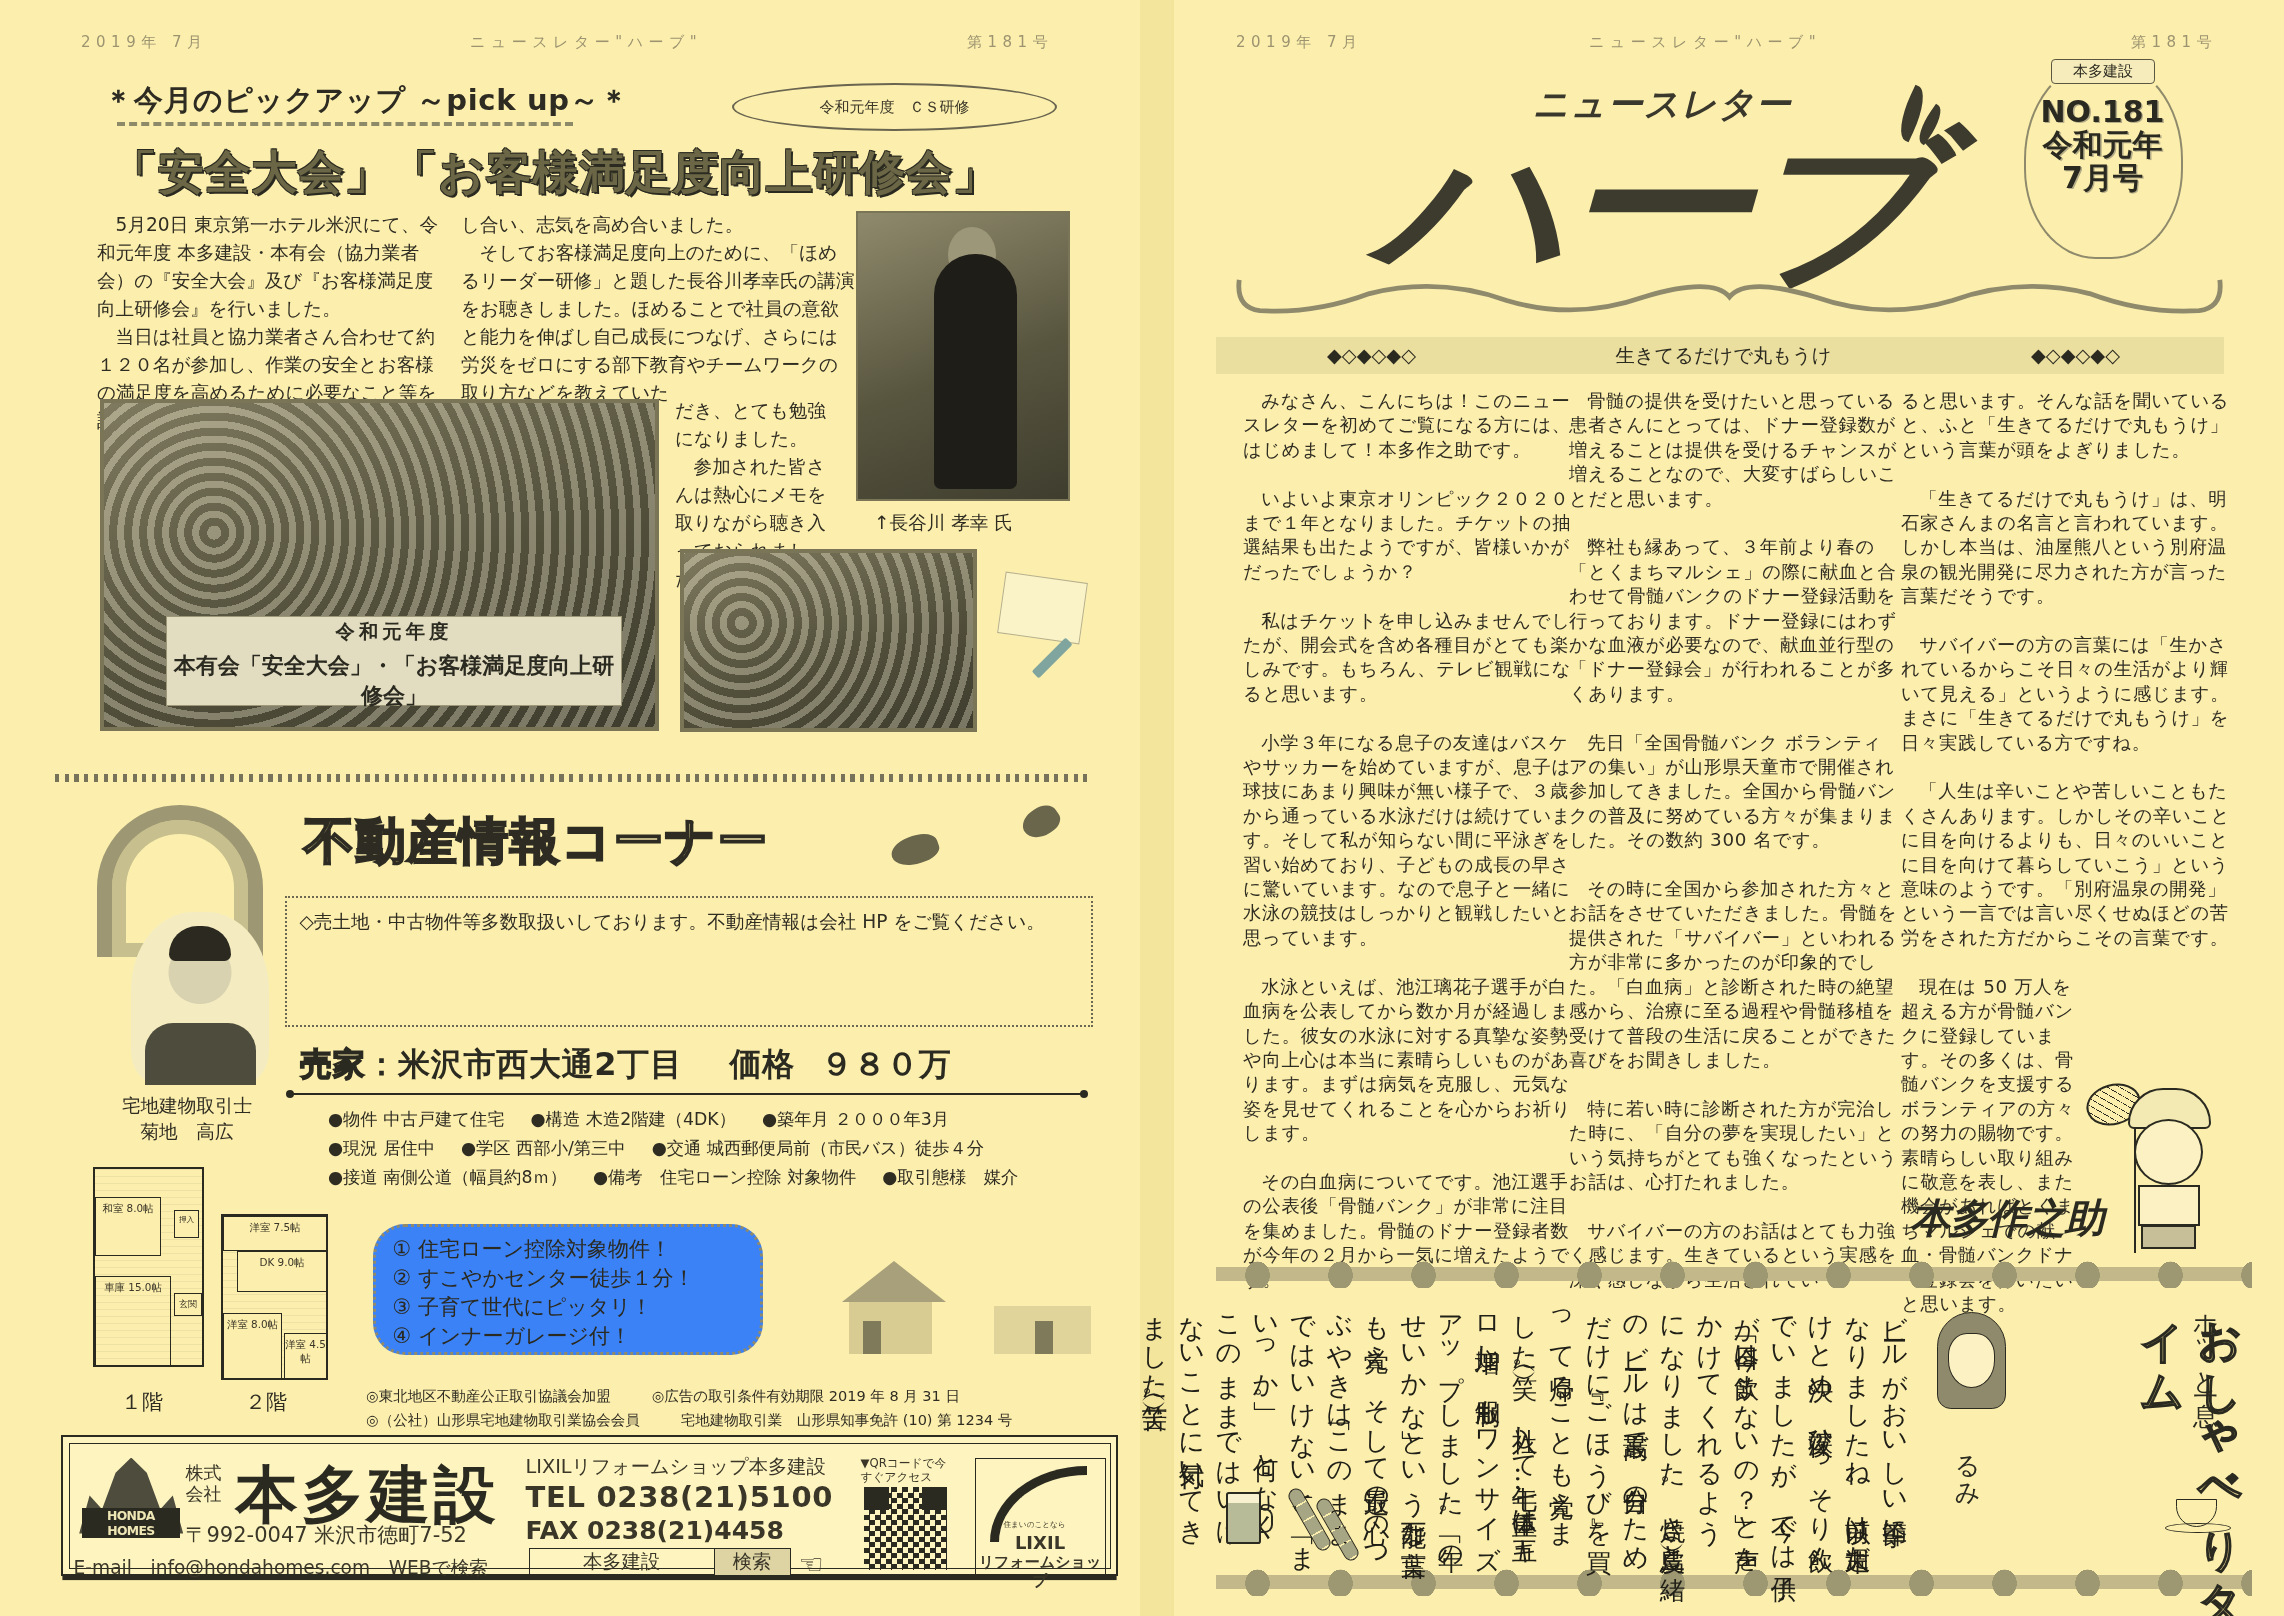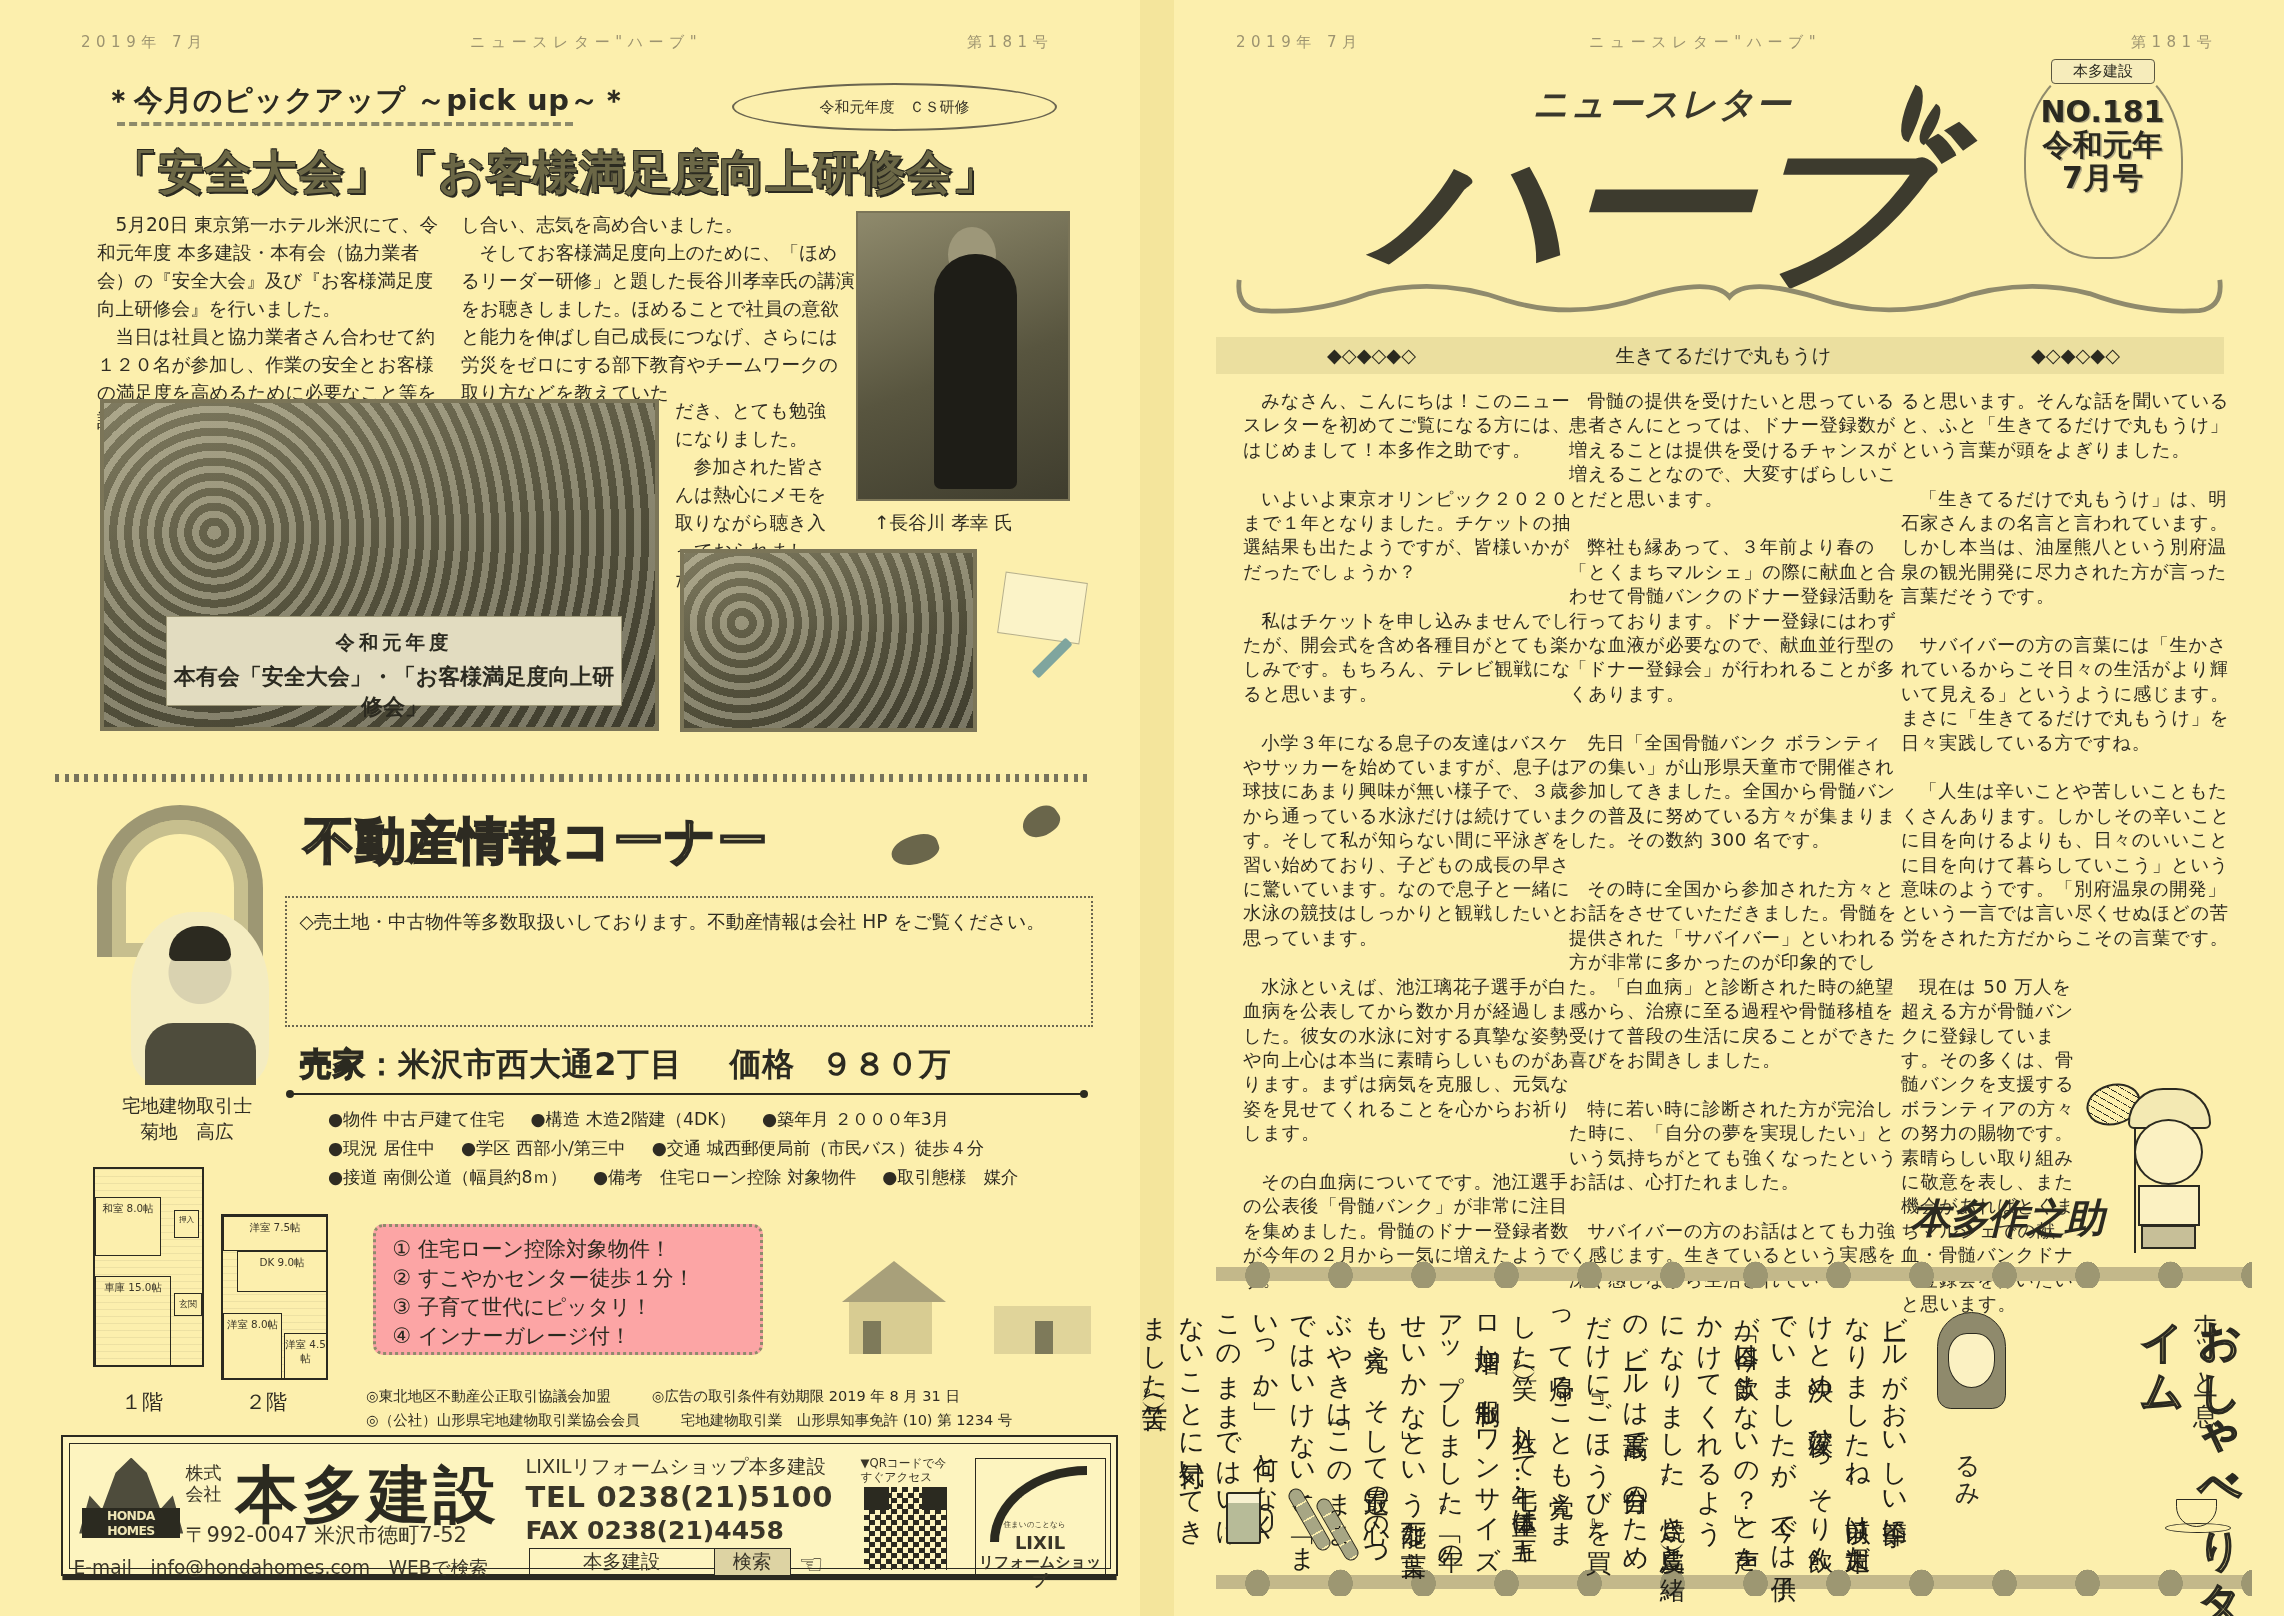--- a/index.html
+++ b/index.html
@@ -17,21 +17,21 @@
   .pickup-dash { position: absolute; left: 117px; top: 122px; width: 456px; border-top: 4.1px dashed #8d8a6a; }
   .cs-oval { position: absolute; left: 732px; top: 83px; width: 325px; height: 48px; border: 2.1px double #6a6550; border-radius: 50%; display: flex; align-items: center; justify-content: center; font-size: 15px; color: #3a3628; }
   .headline { position: absolute; left: 111px; top: 142px; font-size: 46px; font-weight: bold; color: #6b6746; text-shadow: 2.1px 2.1px 0 #2b2a20, -0.7px -0.7px 0 #2b2a20, 0.7px -0.7px 0 #2b2a20, -0.7px 0.7px 0 #2b2a20; letter-spacing: 0.7px; }
 
   .col-text { position: absolute; font-size: 18.6px; line-height: 28px; color: #2f2c22; }
   .col-text p { text-indent: 1em; }
 
   .photo { position: absolute; border: 4.1px solid #7b7558; background: linear-gradient(160deg, #8f8a6c 0%, #58553f 55%, #3f3d2e 100%); overflow: hidden; }
   .photo .crowd { position: absolute; inset: 0; background: repeating-radial-gradient(circle at 20% 40%, rgba(230,225,200,0.35) 0 7px, rgba(60,58,44,0.2) 7px 15px); }
   .banner { position: absolute; left: 62px; bottom: 21px; width: 456px; height: 90px; background: #e2dcc0; border: 1.4px solid #9e9878; text-align: center; font-family: "DejaVu Serif", serif; color: #2b2a20; }
-  .banner .b1 { font-size: 19.3px; font-weight: bold; margin-top: 12px; letter-spacing: 4.1px; }
+  .banner .b1 { font-size: 19.3px; font-weight: bold; margin-top: 1px; letter-spacing: 4.1px; }
   .banner .b2 { font-size: 22px; font-weight: bold; margin-top: 5.5px; }
   .caption { position: absolute; left: 874px; top: 510px; font-size: 18.6px; color: #2f2c22; }
   .speaker { position: absolute; left: 856px; top: 211px; width: 214px; height: 290px; }
   .speaker .figure { position: absolute; left: 76px; top: 41px; width: 83px; height: 235px; background: #1e1d17; border-radius: 41px 41px 7px 7px; }
   .speaker .head { position: absolute; left: 90px; top: 14px; width: 48px; height: 55px; background: #9d9779; border-radius: 50%; }
   .seminar { position: absolute; left: 680px; top: 549px; width: 297px; height: 183px; }
   .notebook { position: absolute; left: 1001px; top: 577px; width: 83px; height: 62px; border: 1.4px solid #b7b08a; background: #fbf3c8; transform: rotate(8deg); }
   .pencil { position: absolute; left: 1028px; top: 653px; width: 48px; height: 9.7px; background: #7fa59e; transform: rotate(-45deg); border-radius: 2.1px; }
 
   .divider-ticks { position: absolute; left: 55px; top: 774px; width: 1036px; height: 8.3px; background: repeating-linear-gradient(90deg, #77735a 0 4.1px, transparent 4.1px 9.7px); }
@@ -50,21 +50,21 @@
   .sale-rule { position: absolute; left: 290px; top: 1093px; width: 794px; border-top: 2.8px solid #2b2a20; }
   .sale-rule::before, .sale-rule::after { content: ""; position: absolute; top: -5.5px; width: 8.3px; height: 8.3px; border-radius: 50%; background: #2b2a20; }
   .sale-rule::before { left: -4.1px; } .sale-rule::after { right: -4.1px; }
   .specs { position: absolute; left: 328px; top: 1105px; font-size: 17.3px; line-height: 29px; color: #2f2c22; }
   .specs .row { display: flex; gap: 26px; white-space: nowrap; }
 
   .floorplan { position: absolute; border: 2.1px solid #2b2a20; background: repeating-linear-gradient(0deg, transparent 0 6.2px, rgba(60,58,44,0.08) 6.2px 7px); }
   .floorplan .room { position: absolute; border: 1.4px solid #2b2a20; font-size: 10.4px; text-align: center; padding-top: 4px; background: #fcefad; }
   .floor-label { position: absolute; font-size: 21px; color: #2f2c22; }
 
-  .points-box { position: absolute; left: 373px; top: 1224px; width: 390px; height: 131px; border: 3.5px dotted #8f8a6c; border-radius: 10px; background: #fca5a5; padding: 8.3px 16.6px; font-size: 21px; line-height: 29px; color: #2b2a20; }
+  .points-box { position: absolute; left: 373px; top: 1224px; width: 390px; height: 131px; border: 3.5px dotted #8f8a6c; border-radius: 32px; background: #3b82f6; padding: 8.3px 16.6px; font-size: 21px; line-height: 29px; color: #2b2a20; }
   .houses { position: absolute; left: 787px; top: 1271px; width: 304px; height: 83px; }
   .house { position: absolute; bottom: 0; background: #d8cc92; }
   .house .roof { position: absolute; left: -7px; top: -38px; width: 0; height: 0; border-left: 52px solid transparent; border-right: 52px solid transparent; border-bottom: 41px solid #a8a07a; }
   .door { position: absolute; bottom: 0; width: 18px; height: 33px; background: #7e7a5a; }
 
   .fineprint { position: absolute; left: 366px; top: 1385px; font-size: 14.5px; line-height: 23.5px; color: #2f2c22; }
   .fineprint .row { display: flex; gap: 41px; }
 
   .company-box { position: absolute; left: 61px; top: 1435px; width: 1057px; height: 141px; border: 2.8px solid #2b2a20; box-shadow: 0 5.5px 0 -1.4px #2b2a20; background: #fdf4bf; }
   .company-inner { position: absolute; inset: 5.5px; border: 1.4px solid #2b2a20; }

